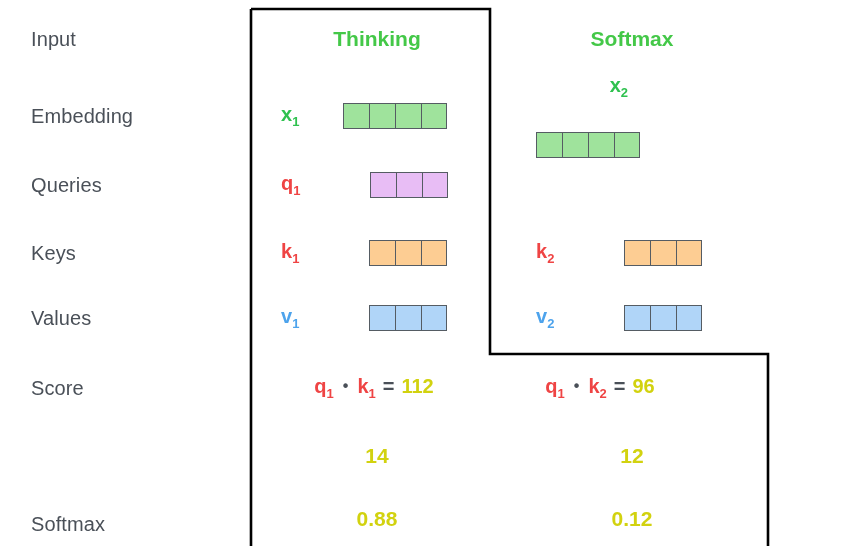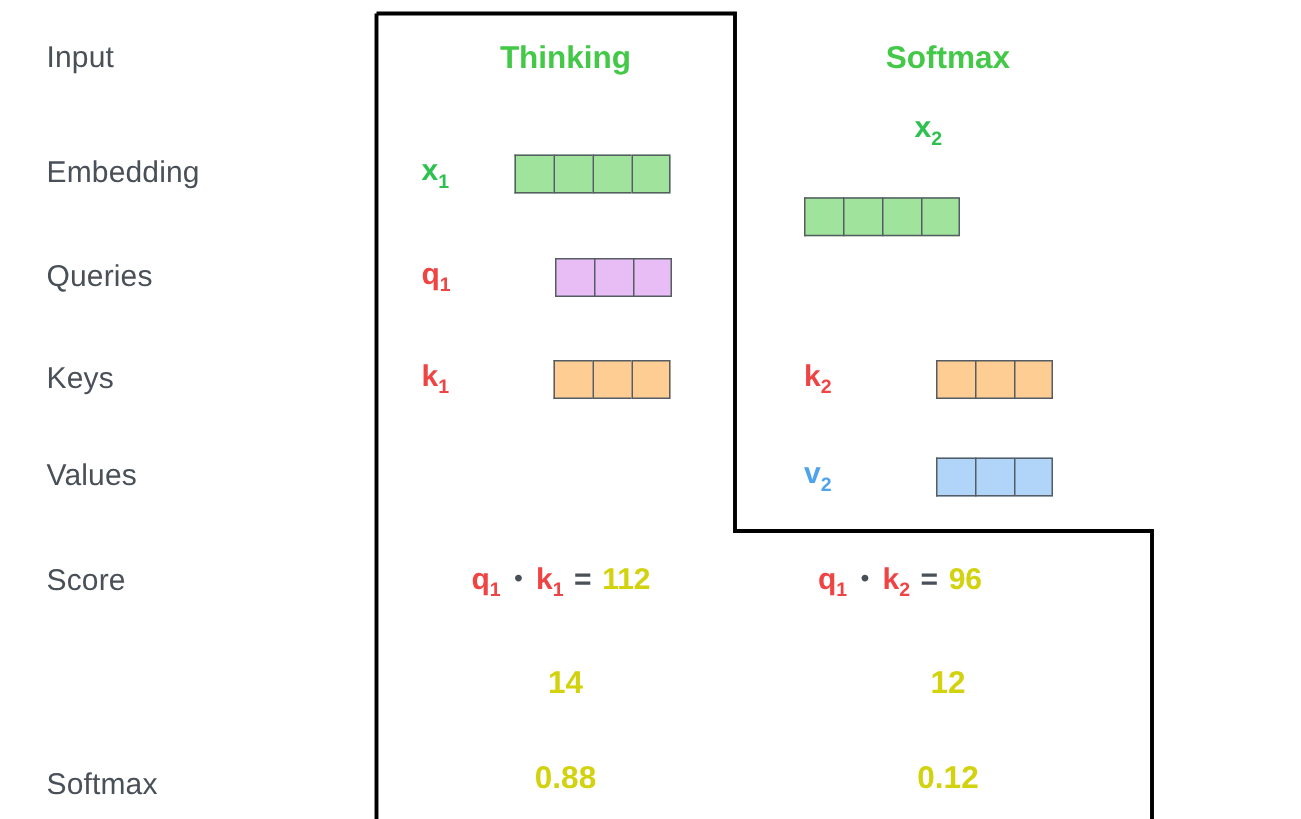--- a/index.html
+++ b/index.html
@@ -209,20 +209,28 @@
 
   <div class="vec" style="left:281px; top:253px;">
     <span class="vec-label lbl-orange" style="margin-right:38px;"><span>k</span><sub>1</sub></span>
     <span class="cells">
       <span class="cell c-orange"></span>
       <span class="cell c-orange"></span>
       <span class="cell c-orange"></span>
     </span>
   </div>
 
+  <div class="vec" style="left:281px; top:318px;">
+    <span class="vec-label lbl-blue" style="margin-right:38px;"><span>v</span><sub>1</sub></span>
+    <span class="cells">
+      <span class="cell c-blue"></span>
+      <span class="cell c-blue"></span>
+      <span class="cell c-blue"></span>
+    </span>
+  </div>
 
   <div class="score-expr" style="left:374px; top:388px;">
     <span class="tok lbl-purple"><span>q</span><sub>1</sub></span>
     <span class="dotop">•</span>
     <span class="tok lbl-orange"><span>k</span><sub>1</sub></span>
     <span class="eqop">=</span>
     <span class="tok val-yellow">112</span>
   </div>
 
   <div class="num-val" style="left:377px; top:456px;">14</div>

